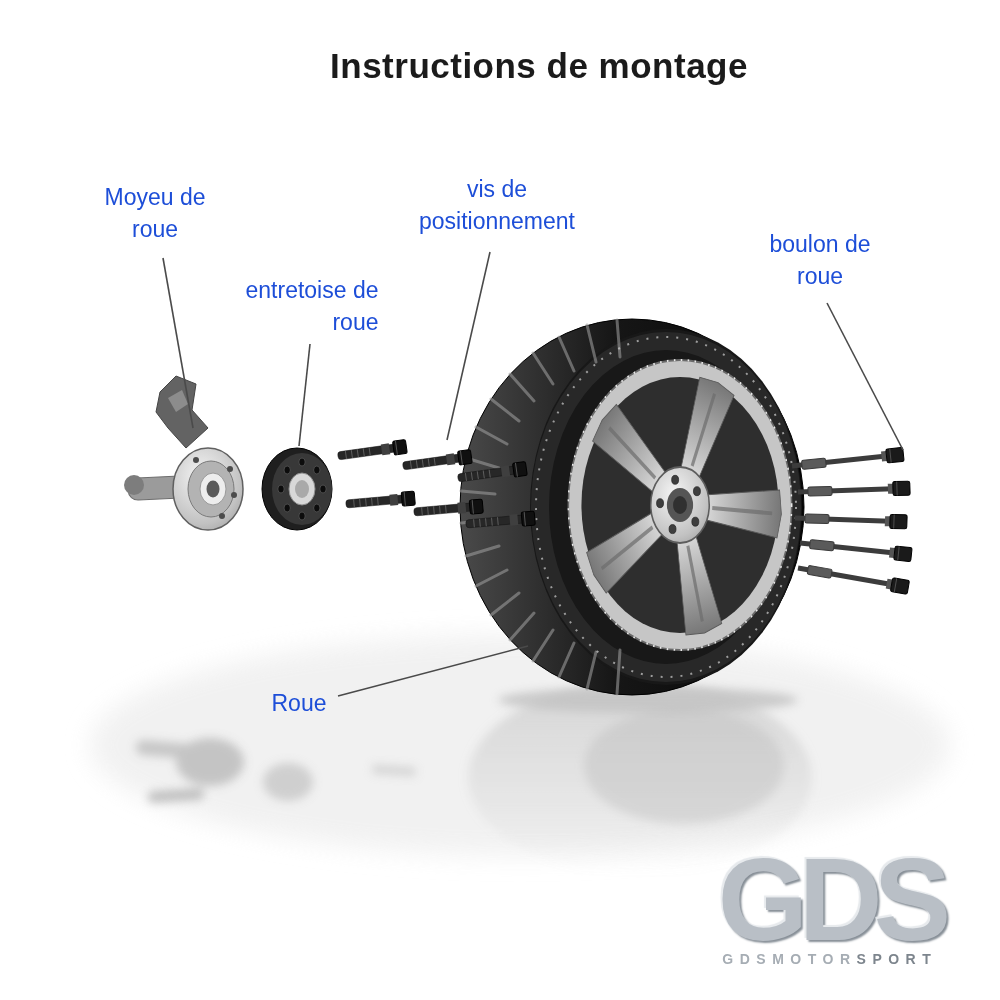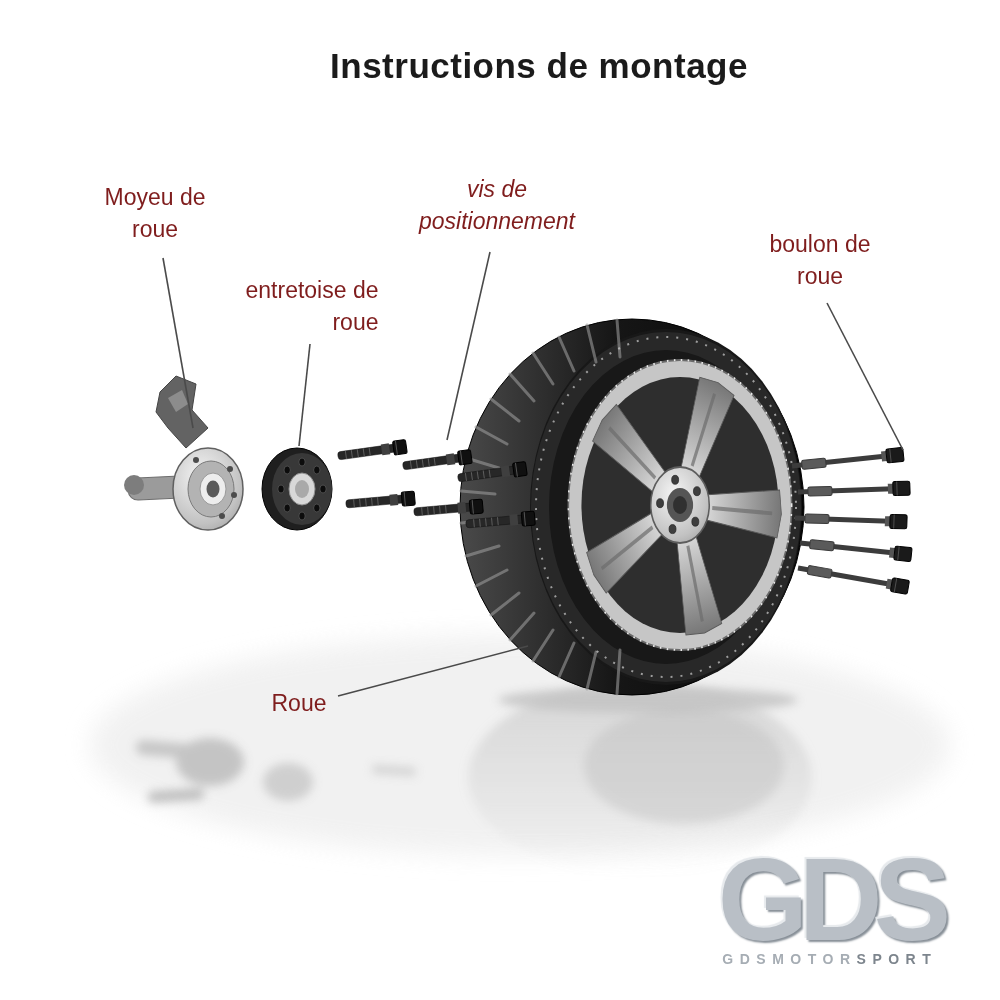--- a/index.html
+++ b/index.html
@@ -6,25 +6,25 @@
   body{
     width:1000px;height:1000px;background:#ffffff;position:relative;
     font-family:"Liberation Sans",sans-serif;overflow:hidden;
   }
   .title{
     position:absolute;top:46px;left:0;width:1000px;text-align:center;
     font-size:35px;font-weight:700;color:#1b1b1b;letter-spacing:.5px;padding-left:39px;
   }
   .label{
     position:absolute;transform:translateX(-50%);text-align:center;
-    white-space:pre-line;font-size:23px;line-height:1.38;color:#7f1d1d;
+    white-space:pre-line;font-size:23px;line-height:1.38;color:#1d4ed8;
   }
   #label-hub{left:155px;top:182px;}
   #label-spacer{left:312px;top:275px;text-align:right;}
-  #label-screws{left:497px;top:174px;font-style:italic;}
+  #label-screws{left:497px;top:174px;}
   #label-bolt{left:820px;top:229px;}
   #label-wheel{left:299px;top:688px;}
   #scene{position:absolute;left:0;top:0;}
   .logo{position:absolute;right:58px;bottom:34px;text-align:center;line-height:1;}
   .logo-main{
     font-size:116px;font-weight:800;color:#b9bfc6;letter-spacing:-9px;
     line-height:.9;
     text-shadow:-2px -2px 1px #e7eaed, 2px 2px 2px #878f97;
   }
   .logo-sub{

